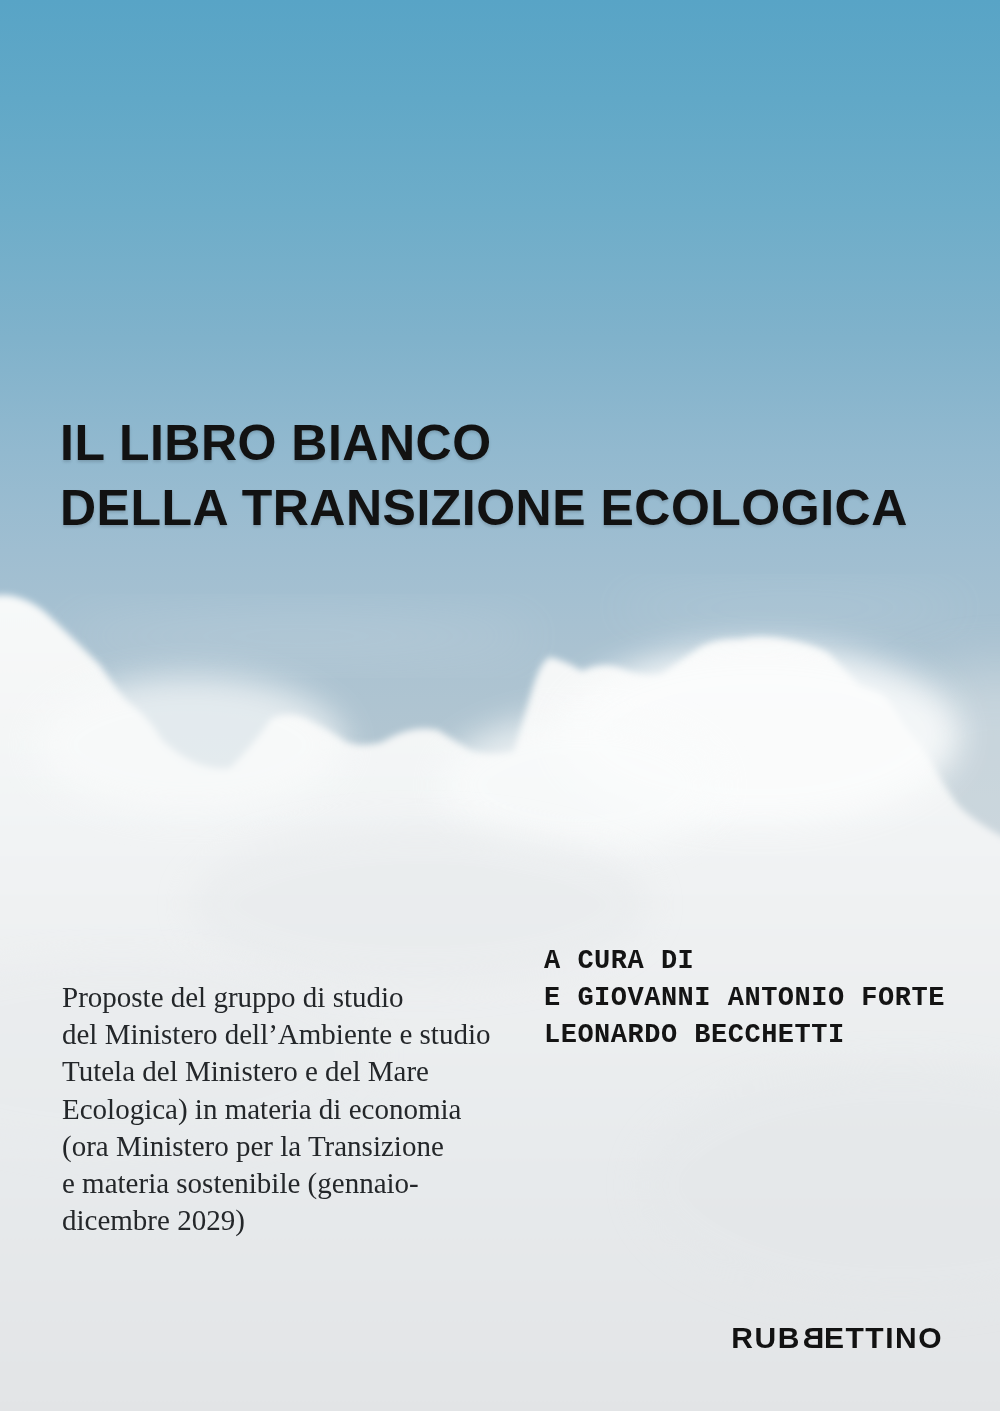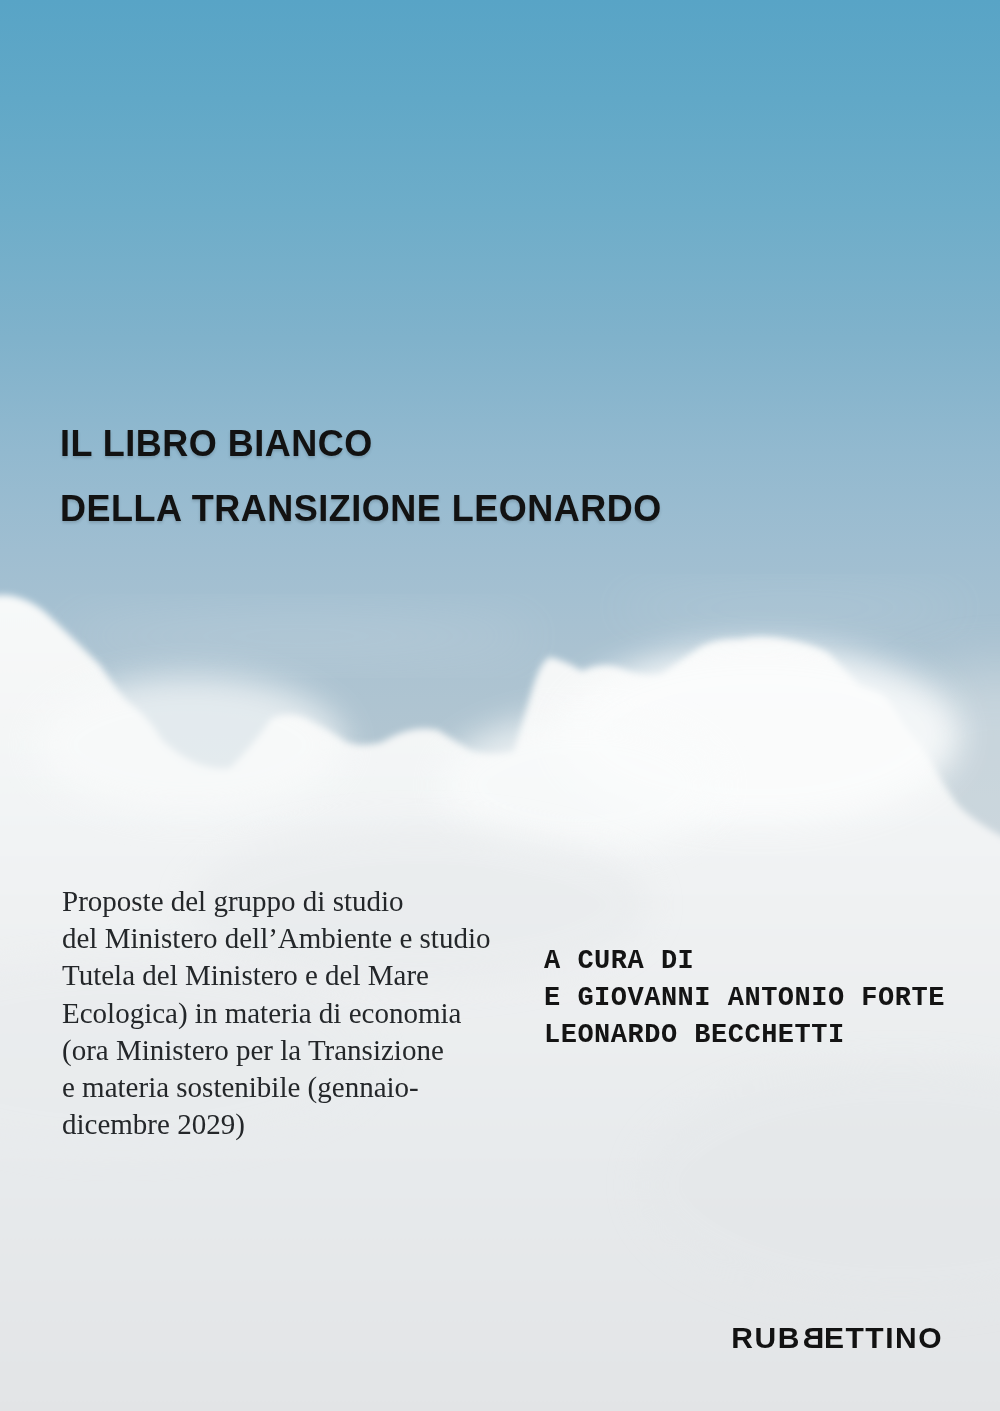--- a/index.html
+++ b/index.html
@@ -30,31 +30,31 @@
     height: 1411px;
     display: block;
   }
   .title {
     position: absolute;
     left: 60px;
     top: 411px;
     margin: 0;
     font-family: "Liberation Sans", "DejaVu Sans", sans-serif;
     font-weight: 800;
-    font-size: 36px;
+    font-size: 50px;
     line-height: 65px;
     letter-spacing: 0.5px;
     color: #121212;
     text-shadow: 0 2px 3px rgba(35, 50, 60, 0.20);
   }
   .title span { display: block; white-space: nowrap; }
   .subtitle {
     position: absolute;
     left: 62px;
-    top: 883px;
+    top: 979px;
     margin: 0;
     font-family: "Liberation Serif", "DejaVu Serif", serif;
     font-size: 29px;
     line-height: 37.2px;
     color: #24272a;
   }
   .subtitle span { display: block; white-space: nowrap; }
   .credits {
     position: absolute;
     left: 538px;
@@ -149,21 +149,21 @@
     <ellipse cx="580" cy="785" rx="140" ry="70" fill="#fafcfc" opacity="0.7" filter="url(#softBlob)"></ellipse>
     <ellipse cx="190" cy="745" rx="155" ry="70" fill="#f9fbfb" opacity="0.7" filter="url(#softBlob)"></ellipse>
 
     <ellipse cx="420" cy="905" rx="230" ry="80" fill="#e6e9eb" opacity="0.5" filter="url(#softBlob)"></ellipse>
     <ellipse cx="120" cy="1055" rx="260" ry="100" fill="#e8ebed" opacity="0.45" filter="url(#softBlob)"></ellipse>
     <ellipse cx="900" cy="1185" rx="260" ry="120" fill="#e4e7e9" opacity="0.5" filter="url(#softBlob)"></ellipse>
   </svg>
 
   <h1 class="title">
     <span>IL LIBRO BIANCO</span>
-    <span>DELLA TRANSIZIONE LEONARDO</span>
+    <span>DELLA TRANSIZIONE ECOLOGICA</span>
   </h1>
 
   <p class="subtitle">
     <span>Proposte del gruppo di studio</span>
     <span>del Ministero dell’Ambiente e studio</span>
     <span>Tutela del Ministero e del Mare</span>
     <span>Ecologica) in materia di economia</span>
     <span>(ora Ministero per la Transizione</span>
     <span>e materia sostenibile (gennaio-</span>
     <span>dicembre 2029)</span>

